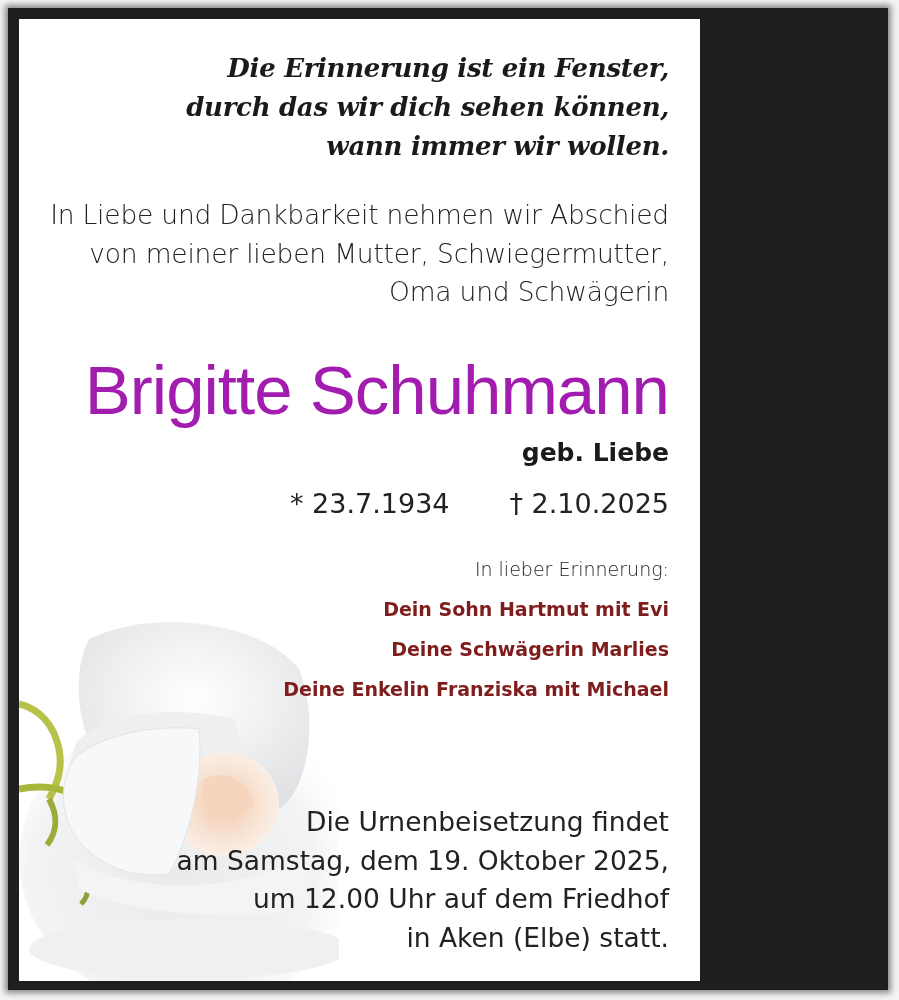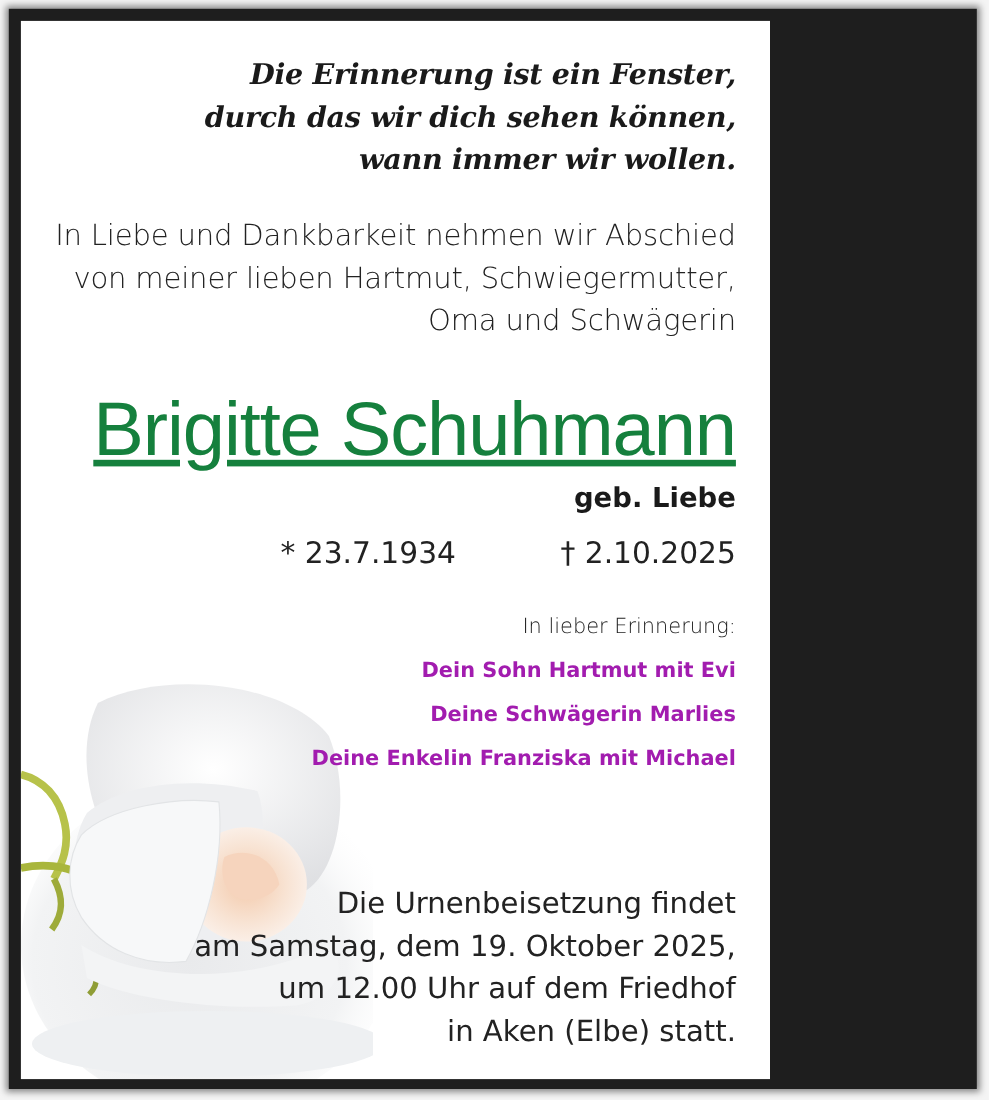--- a/index.html
+++ b/index.html
@@ -21,27 +21,27 @@
   .rose {
     position: absolute; left: 0; top: 590px; width: 320px; height: 372px;
   }
   .txt { position: absolute; right: 31px; text-align: right; color: #1a1a1a; white-space: nowrap; }
   .quote {
     top: 30px; font-family: "DejaVu Serif", "Liberation Serif", serif;
     font-style: italic; font-weight: bold; font-size: 26px; line-height: 39px;
     letter-spacing: -0.3px;
   }
   .intro { top: 177px; font-size: 26.5px; line-height: 38.5px; font-weight: 300; color: #222; letter-spacing: -0.2px; }
-  .name  { top: 322px; font-size: 69px; line-height: 100px; color: #15803d; letter-spacing: -1px; font-family: "Liberation Sans", sans-serif; text-decoration: underline; }
+  .name  { top: 322px; font-size: 69px; line-height: 100px; color: #a21caf; letter-spacing: -1px; font-family: "Liberation Sans", sans-serif; }
   .birthname { top: 417px; font-size: 25px; font-weight: bold; line-height: 34px; }
   .dates { top: 467px; font-size: 27px; line-height: 36px; color: #222; }
-  .dates span + span { margin-left: 95px; }
+  .dates span + span { margin-left: 60px; }
   .remember { top: 530px; font-size: 19px; line-height: 40px; color: #222; }
   .remember .lbl { font-weight: 300; }
-  .remember .fam { font-weight: bold; color: #a21caf; }
+  .remember .fam { font-weight: bold; color: #7f1d1d; }
   .place { top: 713px; font-size: 26.5px; line-height: 36px; color: #222; }
   .funeral { top: 784px; font-size: 26.5px; line-height: 38.5px; color: #222; }
   .line { display: block; }
 </style>
 </head>
 <body>
 
 <div class="frame"></div>
 <div class="card">
 
@@ -77,21 +77,21 @@
   </svg>
 
   <div class="txt quote">
     <span class="line">Die Erinnerung ist ein Fenster,</span>
     <span class="line">durch das wir dich sehen können,</span>
     <span class="line">wann immer wir wollen.</span>
   </div>
 
   <div class="txt intro">
     <span class="line">In Liebe und Dankbarkeit nehmen wir Abschied</span>
-    <span class="line">von meiner lieben Hartmut, Schwiegermutter,</span>
+    <span class="line">von meiner lieben Mutter, Schwiegermutter,</span>
     <span class="line">Oma und Schwägerin</span>
   </div>
 
   <div class="txt name">Brigitte Schuhmann</div>
 
   <div class="txt birthname">geb. Liebe</div>
 
   <div class="txt dates">
     <span>* 23.7.1934</span><span>† 2.10.2025</span>
   </div>

